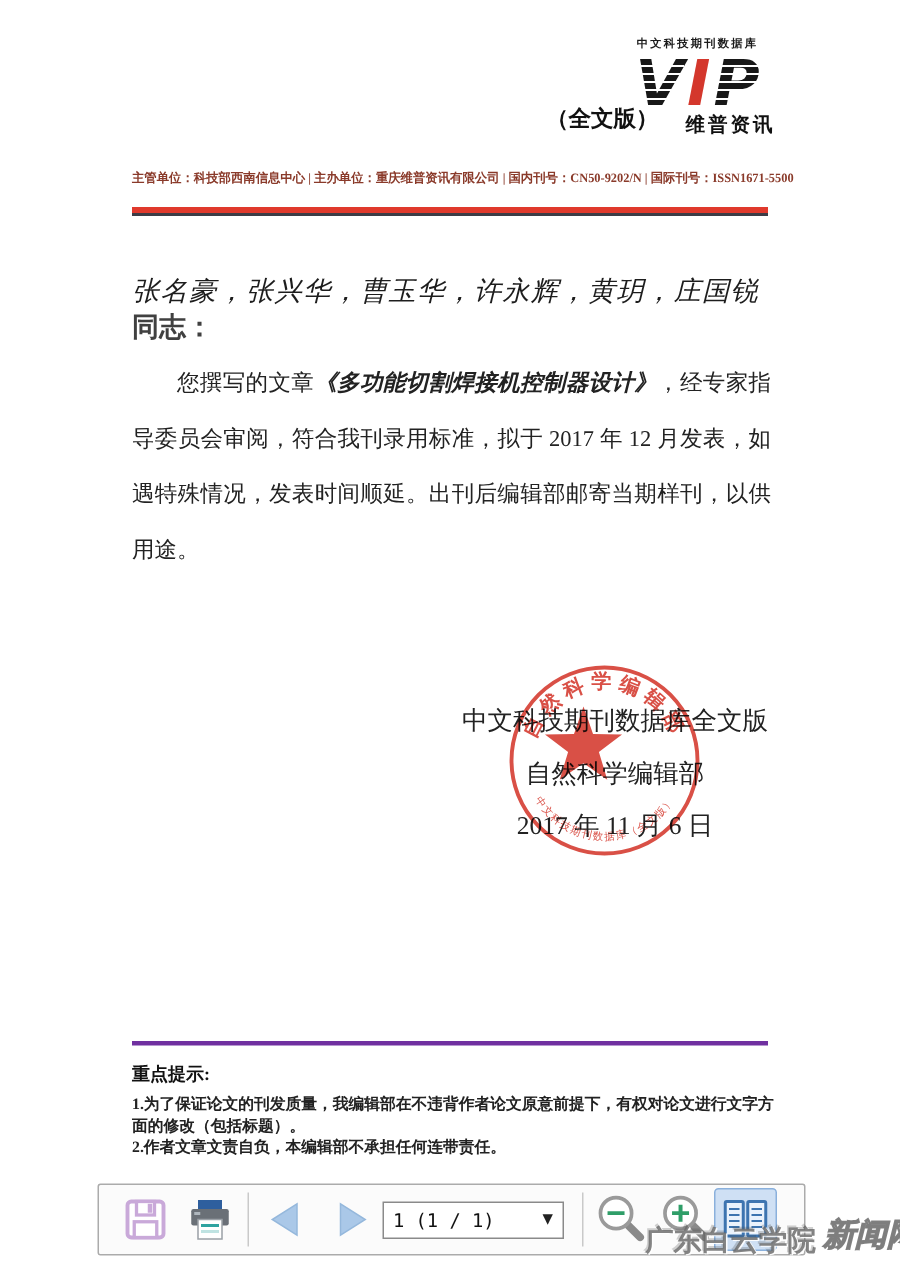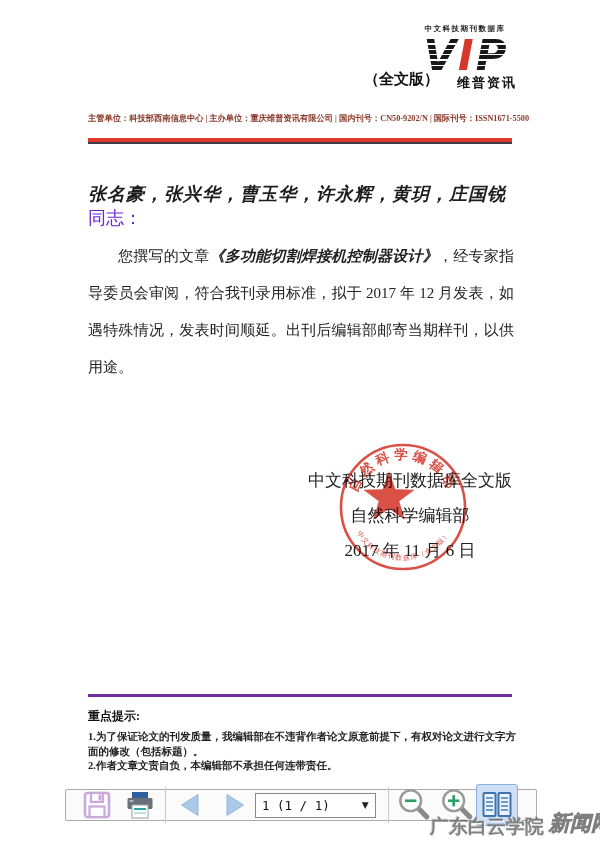--- a/index.html
+++ b/index.html
@@ -26,36 +26,36 @@
     pointer-events:none;
   }
   .vip-logo .logo-name { font-size:13px; font-weight:bold; letter-spacing:2px; color:#111; text-align:right; margin-top:-3px; }
   .info-line {
     position:absolute; left:88px; top:113px; width:430px; font-size:8.5px; font-weight:bold;
     color:#8a3a2a; white-space:nowrap; transform:scaleX(0.97); transform-origin:left;
   }
   .red-rule { position:absolute; left:88px; top:138px; width:424px; height:0; border-top:4px solid #e0392c; border-bottom:2px solid #3c3c46; }
   
   .salutation { position:absolute; left:88px; top:182px; width:430px; font-size:18px; }
-  .salutation .names { font-weight:bold; font-style:italic; letter-spacing:1px; }
-  .salutation .suffix { color:#6d28d9; }
+  .salutation .names { font-weight:normal; font-style:italic; letter-spacing:1px; }
+  .salutation .suffix { color:#404040;font-weight:bold; }
   .letter-body { position:absolute; left:88px; top:238px; width:426px; font-size:15px; line-height:37px; text-align:justify; text-indent:2em; color:#222; }
   .letter-body .article-title { font-weight:bold; font-style:italic; }
   .notice { position:absolute; left:88px; top:397px; width:426px; font-size:17px; text-indent:2em; color:#222; }
   .signature { position:absolute; right:88px; top:463px; text-align:center; font-size:17px; line-height:35px; color:#222; white-space:nowrap; }
   
   .stamp { position:absolute; left:336px; top:440px; width:136px; height:136px; opacity:0.88; mix-blend-mode:multiply; }
   
   .purple-rule { position:absolute; left:88px; top:694px; width:424px; height:0; border-top:3px solid #7030a0; }
   .notes-heading { position:absolute; left:88px; top:708px; font-size:12px; font-weight:bold; color:#111; }
   .notes { position:absolute; left:88px; top:730px; width:428px; font-size:10.5px; font-weight:bold; line-height:14.5px; color:#222; }
   .notes p { margin:0; }
   
   .toolbar {
-    position:absolute; left:65px; top:789px; width:472px; height:32px;
+    position:absolute; left:65px; top:789px; width:472px; height:48px;
     background:#fbfbfb; border:1px solid #ababab; border-radius:2px;
     display:flex; align-items:center; padding:0 18px 0 14px;
     font-family:"DejaVu Sans", sans-serif;
   }
   .tb-btn { border:none; background:transparent; padding:0; margin:0; width:34px; height:40px; display:flex; align-items:center; justify-content:center; cursor:pointer; }
   .tb-sep { width:1px; height:36px; background:#c9c9c9; margin:0 8px; }
   .page-select {
     width:122px; height:25px; border:1px solid #8a8a8a; background:#fff; margin:0 4px;
     display:flex; align-items:center; font-size:12.5px; color:#111; padding:0 6px; cursor:pointer;
   }

